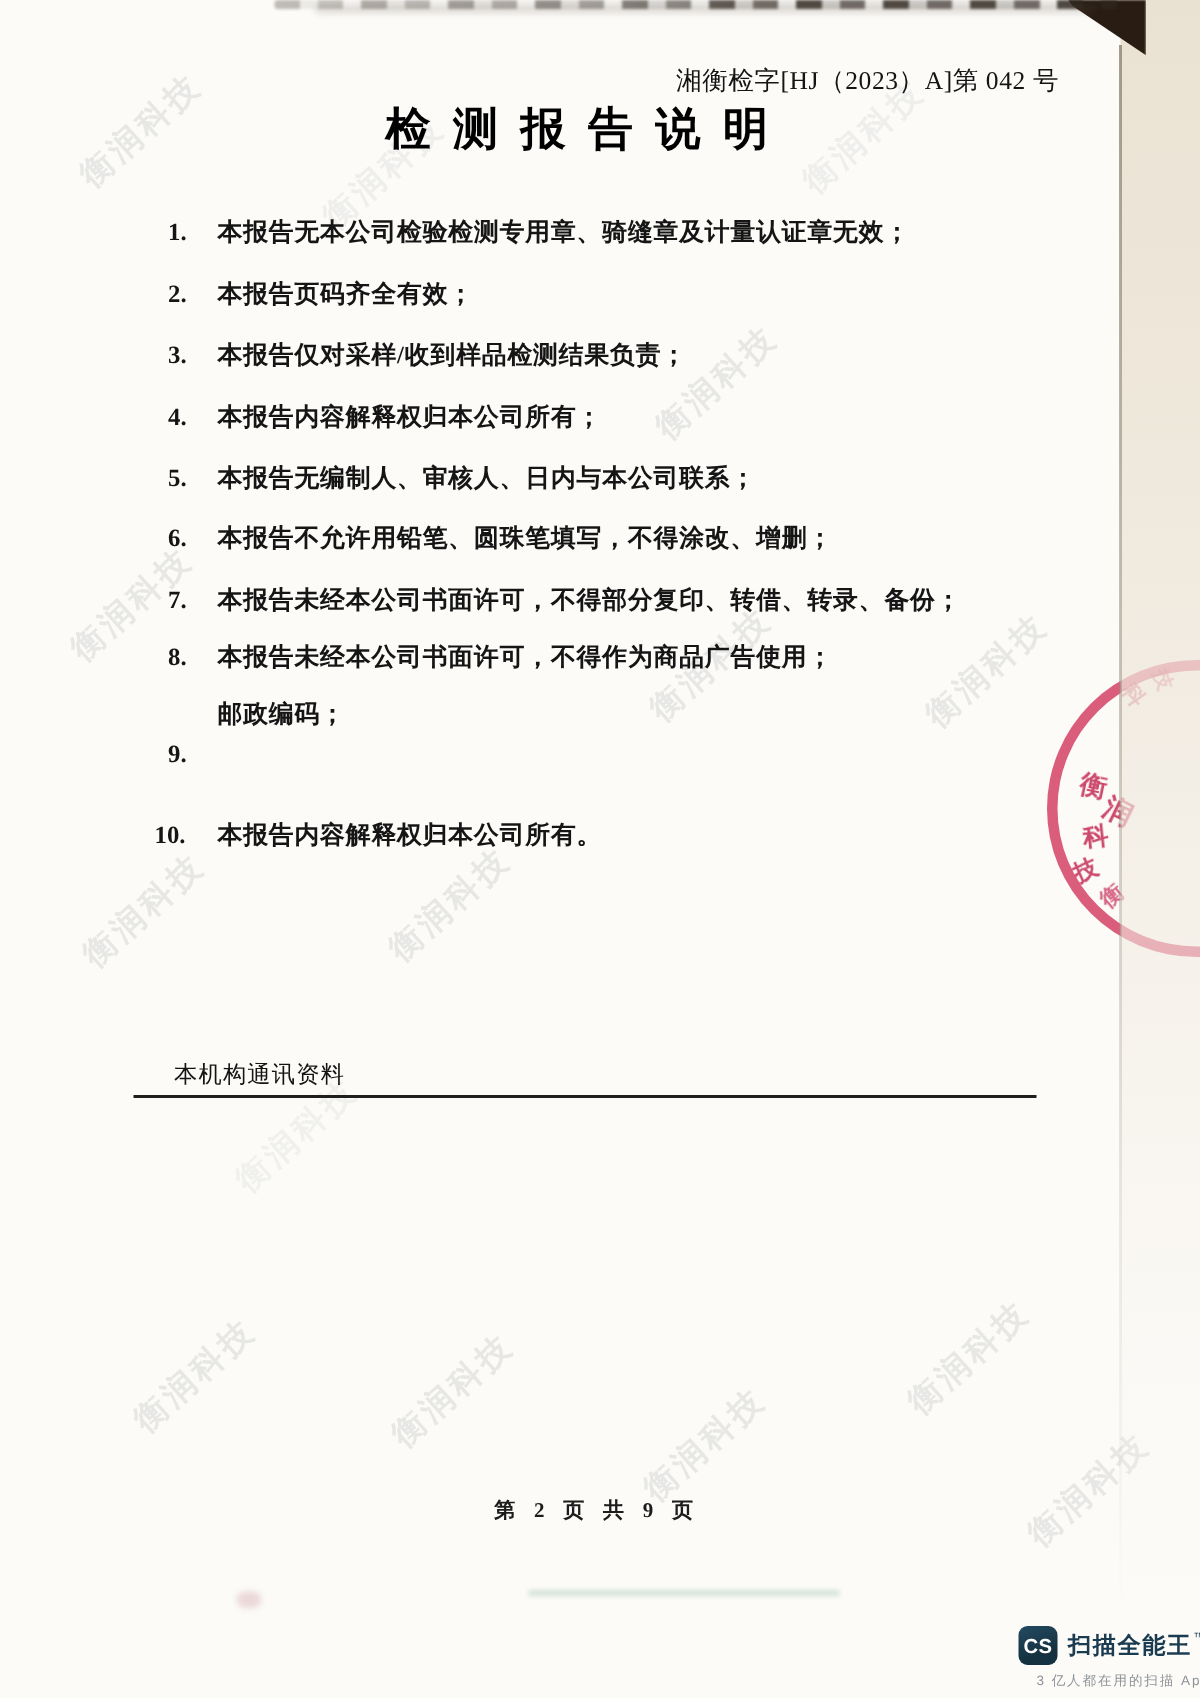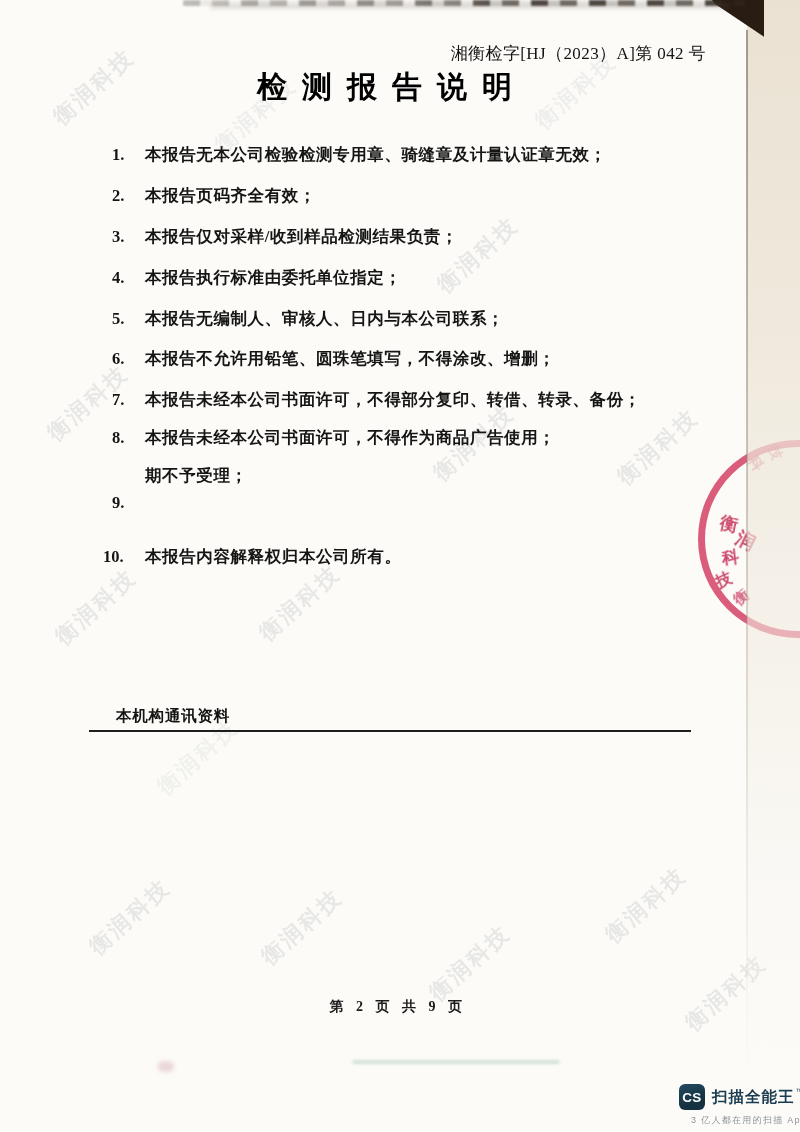--- a/index.html
+++ b/index.html
@@ -96,21 +96,21 @@
   .i1{top:145px;} .i2{top:186px;} .i3{top:227px;} .i4{top:268px;} .i5{top:309px;}
   .i6{top:349px;} .i7{top:390px;} .i8{top:428px;} .i10{top:547px;align-items:flex-end;}
   .i10 .n{width:42px;margin-left:-9px;}
   .i9{top:466px;display:block;}
   .i9 .n{position:absolute;left:0;top:27px;width:33px;}
   .i9 .t{margin-left:33px;}
   .i9 .t p{margin:0;line-height:20px;white-space:nowrap;}
   .i9 .t p + p{margin-top:21px;}
   .contact-heading{
     position:absolute;z-index:2;left:116px;top:706px;
-    font-size:15.5px;font-weight:bold;letter-spacing:.8px;
+    font-size:15.5px;font-weight:normal;letter-spacing:.8px;
   }
   .contact-rule{
     position:absolute;z-index:2;left:89px;top:730px;width:602px;height:2px;background:#1e1e1e;
   }
   .contact{
     position:absolute;z-index:2;left:117px;top:752px;
     font-size:15.5px;line-height:22.3px;font-weight:600;letter-spacing:.4px;
   }
   .contact .row{white-space:nowrap;}
   .contact .val{margin-left:2px;}
@@ -181,42 +181,42 @@
   <div class="item i2" data-name="report-note-item">
     <span class="n" data-name="item-number">2.</span>
     <span class="t" data-name="item-text">本报告页码齐全有效；</span>
   </div>
   <div class="item i3" data-name="report-note-item">
     <span class="n" data-name="item-number">3.</span>
     <span class="t" data-name="item-text">本报告仅对采样/收到样品检测结果负责；</span>
   </div>
   <div class="item i4" data-name="report-note-item">
     <span class="n" data-name="item-number">4.</span>
-    <span class="t" data-name="item-text">本报告执行标准由委托单位指定；</span>
+    <span class="t" data-name="item-text">本报告内容解释权归本公司所有；</span>
   </div>
   <div class="item i5" data-name="report-note-item">
     <span class="n" data-name="item-number">5.</span>
     <span class="t" data-name="item-text">本报告无编制人、审核人、日内与本公司联系；</span>
   </div>
   <div class="item i6" data-name="report-note-item">
     <span class="n" data-name="item-number">6.</span>
     <span class="t" data-name="item-text">本报告不允许用铅笔、圆珠笔填写，不得涂改、增删；</span>
   </div>
   <div class="item i7" data-name="report-note-item">
     <span class="n" data-name="item-number">7.</span>
     <span class="t" data-name="item-text">本报告未经本公司书面许可，不得部分复印、转借、转录、备份；</span>
   </div>
   <div class="item i8" data-name="report-note-item">
     <span class="n" data-name="item-number">8.</span>
     <span class="t" data-name="item-text">本报告未经本公司书面许可，不得作为商品广告使用；</span>
   </div>
   <div class="item i9" data-name="report-note-item">
     <span class="n" data-name="item-number">9.</span>
     <div class="t" data-name="item-text">
-      <p data-name="item-text-line">期不予受理；</p>
+      <p data-name="item-text-line">邮政编码；</p>
     </div>
   </div>
   <div class="item i10" data-name="report-note-item">
     <span class="n" data-name="item-number">10.</span>
     <span class="t" data-name="item-text">本报告内容解释权归本公司所有。</span>
   </div>
 
   <div class="contact-heading" data-name="contact-section-heading">本机构通讯资料</div>
   <div class="contact-rule" data-name="contact-divider-line"></div>
   <div class="contact" data-name="contact-info">

